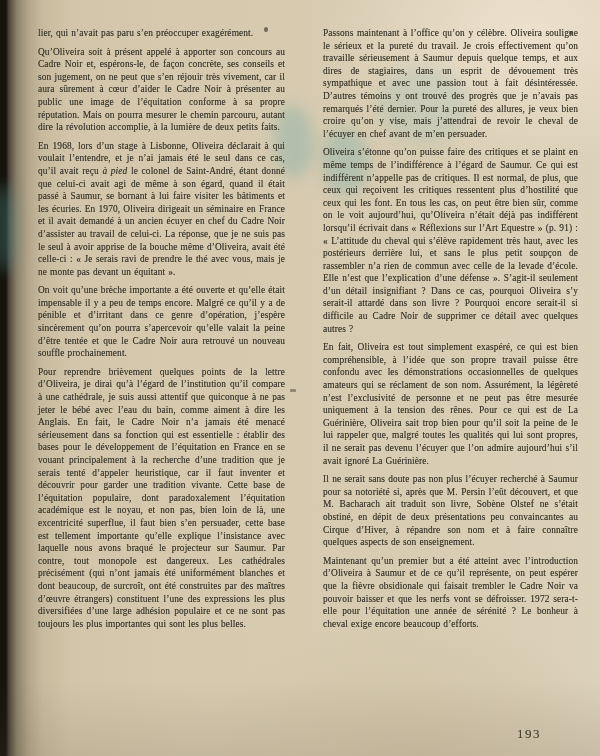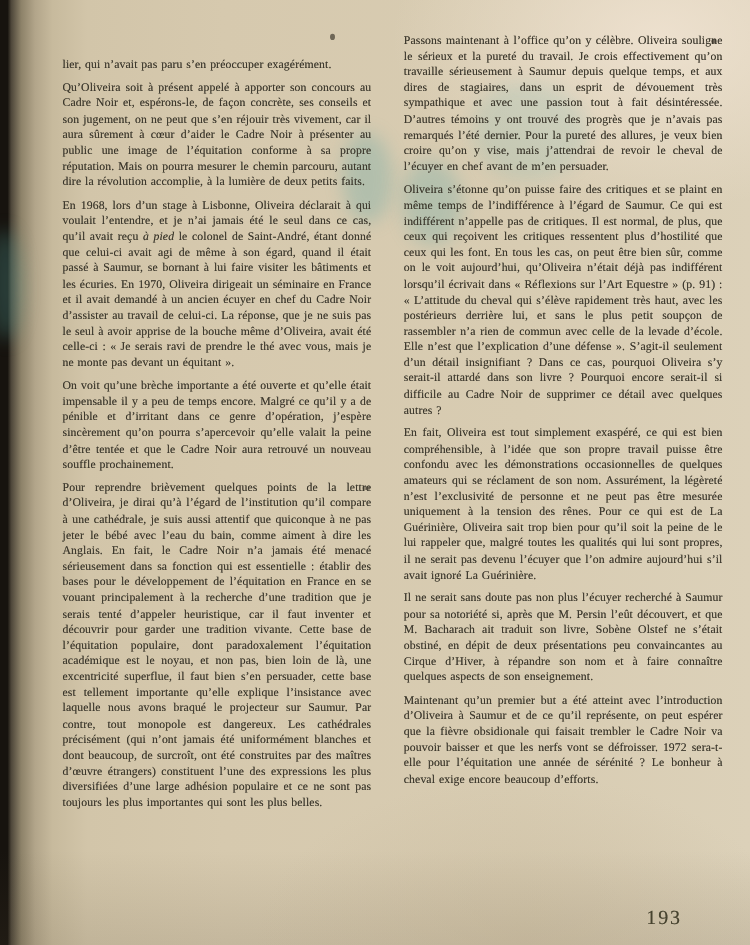--- a/index.html
+++ b/index.html
@@ -43,38 +43,38 @@
     opacity: 0.8;
   }
   .speck-1 { left: 264px; top: 27px; width: 4px; height: 5px; }
   .speck-2 { left: 569px; top: 31px; width: 4px; height: 4px; }
   .speck-3 { left: 290px; top: 389px; width: 6px; height: 3px; border-radius: 1px; opacity: 0.55; }
 
   .col {
     position: absolute;
     top: 27px;
   }
-  .col-left  { left: 50px;  width: 247px; margin-top: 19px; }
+  .col-left  { left: 38px;  width: 247px; }
   .col-right { left: 323px; width: 255px; }
   .col p {
     margin: 0 0 6px 0;
     text-align: justify;
     font-size: 9.4px;
     line-height: 12.6px;
     color: #3a362b;
     word-spacing: 0.6px;
     letter-spacing: 0.1px;
     text-shadow: 0 0 0.5px rgba(58,54,43,0.55);
   }
   .col p em { }
   .page-number {
     position: absolute;
     left: 517px;
     top: 726px;
-    font-size: 16px;
+    font-size: 13px;
     color: #47432f;
     letter-spacing: 1.5px;
     text-shadow: 0 0 0.5px rgba(71,67,47,0.5);
   }
 </style>
 </head>
 <body>
 
 <div class="scan">
 

